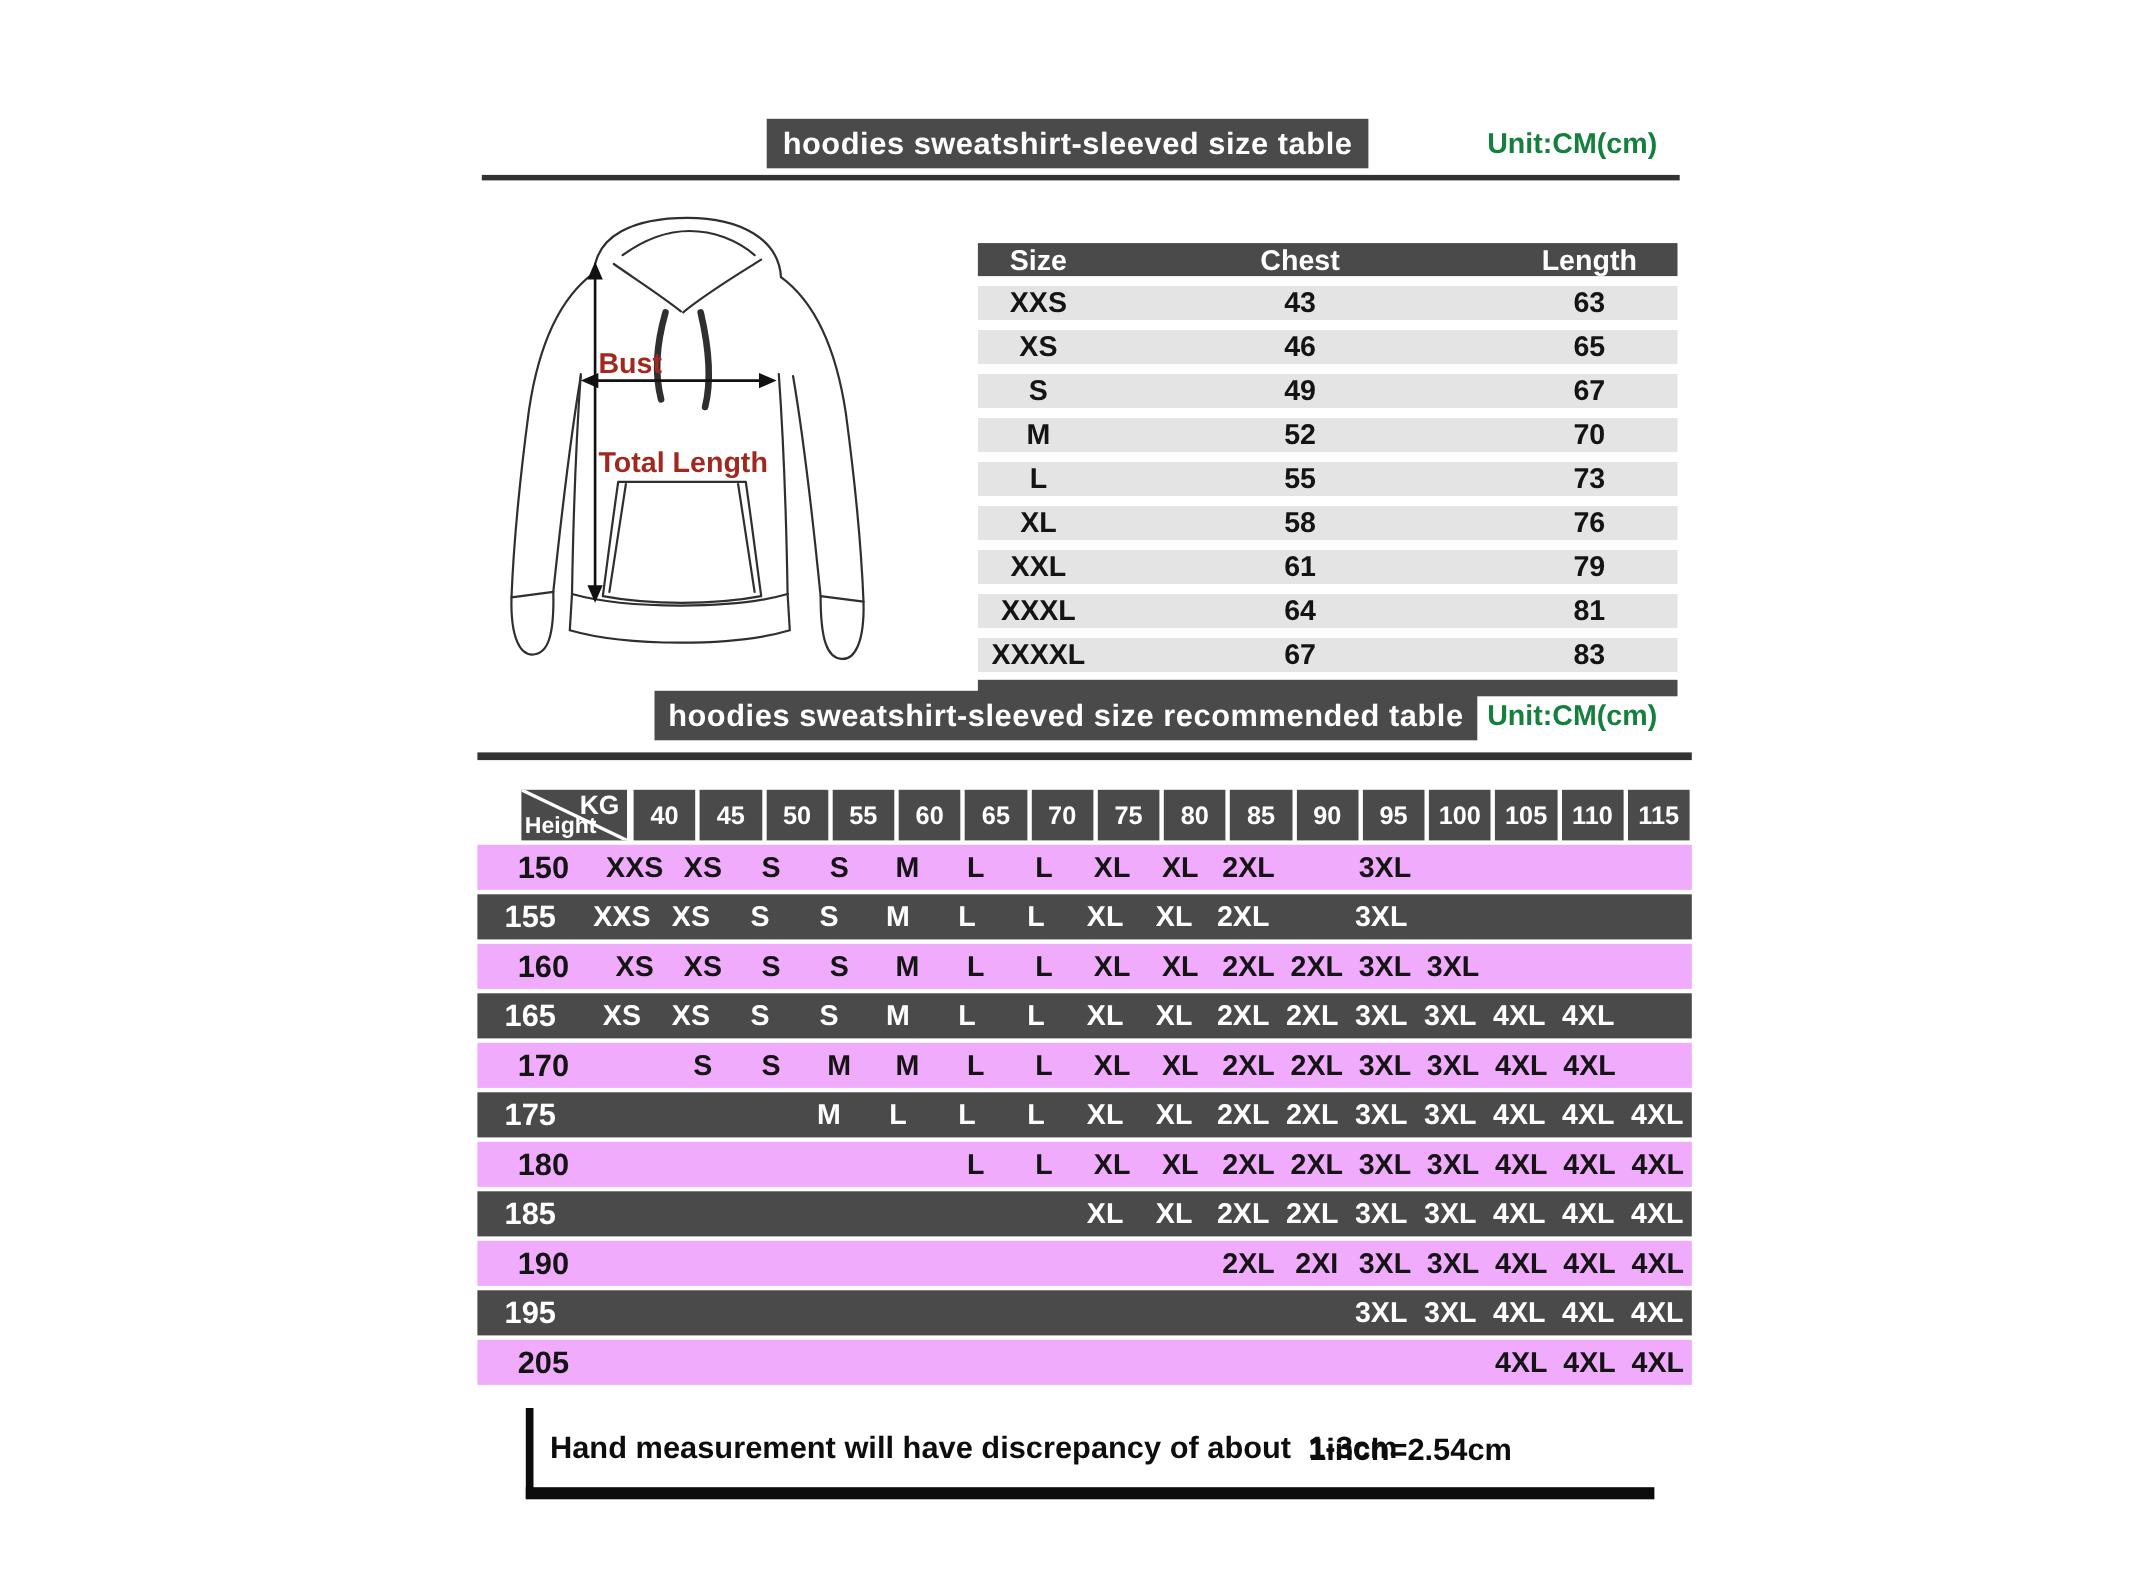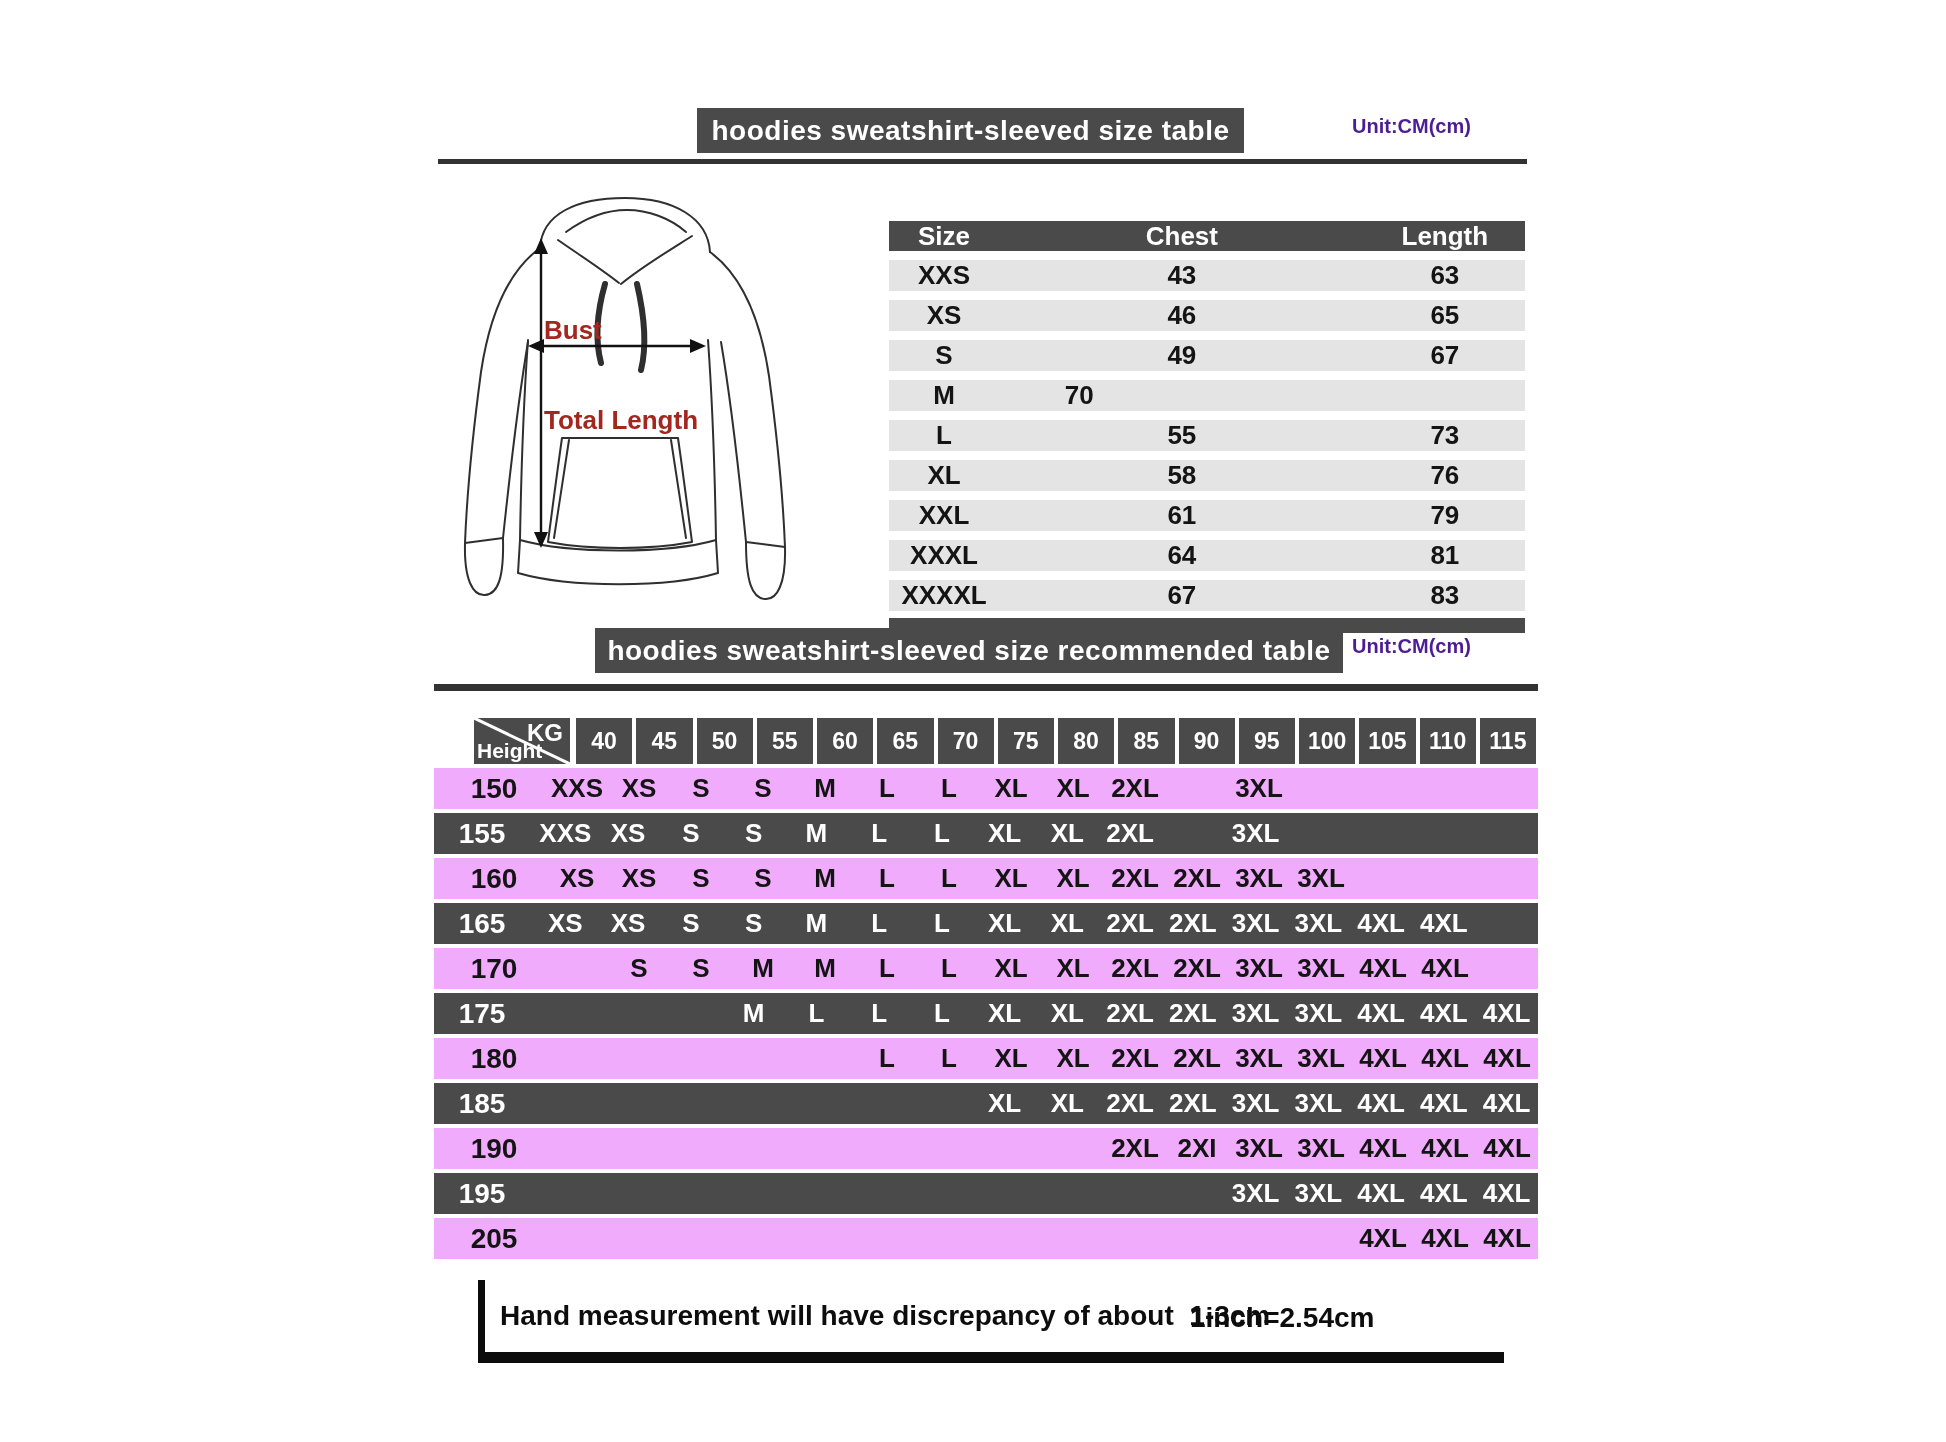--- a/index.html
+++ b/index.html
@@ -5,21 +5,21 @@
   html,body{margin:0;padding:0;background:#fff;}
   .canvas{
     position:relative;width:1946px;height:1442px;background:#ffffff;overflow:hidden;
     font-family:"Liberation Sans",sans-serif;font-weight:700;color:#151515;
   }
   
   .bar{position:absolute;background:#4a4a4a;color:#fff;display:flex;align-items:center;justify-content:center;
        font-size:28px;letter-spacing:0.5px;}
   .bar1{left:697px;top:108px;width:547px;height:45px;}
   .bar2{left:595px;top:628px;width:748px;height:45px;}
-  .unit{position:absolute;font-size:20px;color:#4c1d95;white-space:nowrap;}
+  .unit{position:absolute;font-size:26px;color:#15803d;white-space:nowrap;}
   .unit1{left:1352px;top:115px;}
   .unit2{left:1352px;top:635px;}
   .rule{position:absolute;background:#333;}
   .rule1{left:438px;top:159px;width:1089px;height:5px;}
   .rule2{left:434px;top:684px;width:1104px;height:7px;}
 
   
   .hoodie{position:absolute;left:440px;top:190px;width:380px;height:420px;}
   .hoodie path,.hoodie line{fill:none;stroke:#2f2f2f;stroke-width:2;stroke-linecap:round;stroke-linejoin:round;}
   .hoodie .string{stroke-width:6;}
@@ -119,20 +119,21 @@
           <div class="cell c2">46</div>
           <div class="cell c3">65</div>
         </div>
         <div class="st-row">
           <div class="cell c1">S</div>
           <div class="cell c2">49</div>
           <div class="cell c3">67</div>
         </div>
         <div class="st-row">
           <div class="cell c1">M</div>
+          <div class="cell c2">52</div>
           <div class="cell c3">70</div>
         </div>
         <div class="st-row">
           <div class="cell c1">L</div>
           <div class="cell c2">55</div>
           <div class="cell c3">73</div>
         </div>
         <div class="st-row">
           <div class="cell c1">XL</div>
           <div class="cell c2">58</div>

